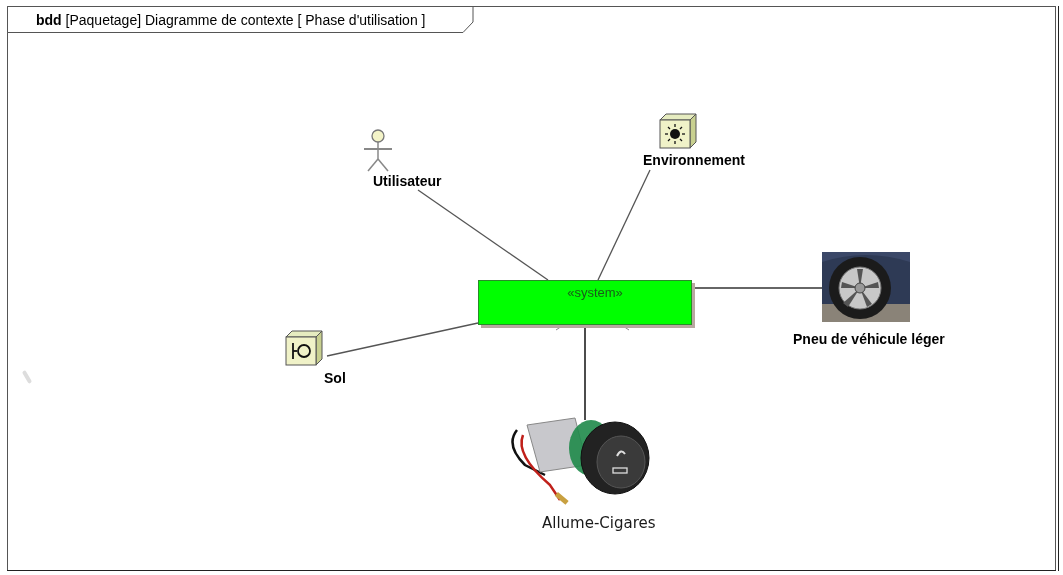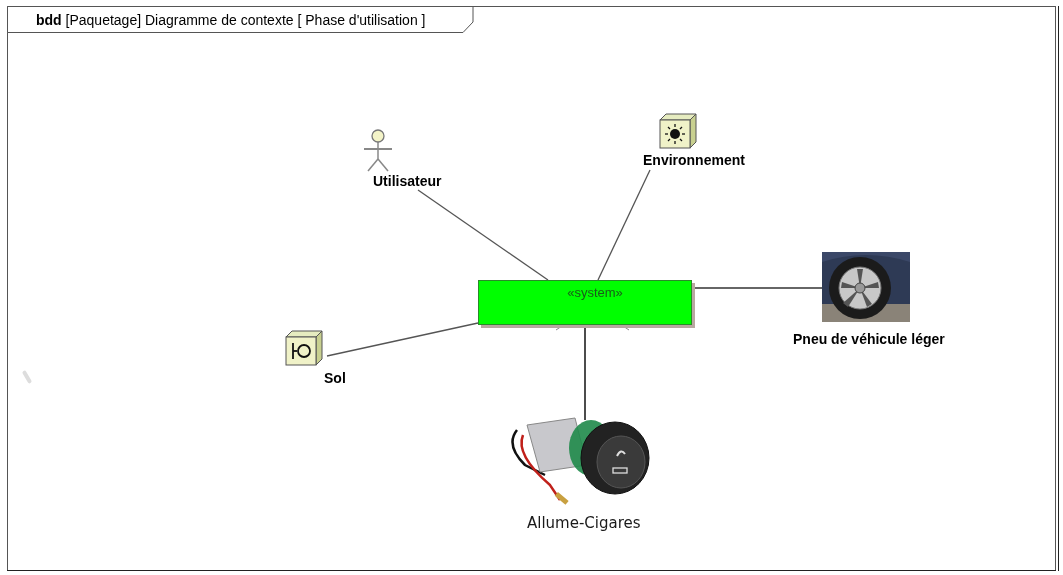--- a/index.html
+++ b/index.html
@@ -113,15 +113,15 @@
   <path d="M12 20 Q0 35 20 55 L40 65" fill="none" stroke="#111" stroke-width="2.5"></path>
   <path d="M18 25 Q10 45 45 75 L55 90" fill="none" stroke="#c0201a" stroke-width="2.5"></path>
   <rect x="50" y="86" width="14" height="5" fill="#c8a040" transform="rotate(40 57 88)"></rect>
   <path d="M22 15 L70 8 L82 55 L35 62 Z" fill="#c8c8cc" stroke="#888" stroke-width="1"></path>
   <ellipse cx="86" cy="38" rx="22" ry="28" fill="#1f8a4a" opacity="0.9"></ellipse>
   <ellipse cx="110" cy="48" rx="34" ry="36" fill="#222" stroke="#111"></ellipse>
   <ellipse cx="116" cy="52" rx="24" ry="26" fill="#3a3a3a" stroke="#555"></ellipse>
   <path d="M112 46 Q116 38 120 44" fill="none" stroke="#ddd" stroke-width="2"></path>
   <rect x="108" y="58" width="14" height="5" fill="none" stroke="#ddd" stroke-width="1.3"></rect>
 </svg>
-<div class="caption" style="left:527px;top:514px;">Allume-Cigares</div>
+<div class="caption" style="left:542px;top:514px;">Allume-Cigares</div>
 
 <div class="smudge"></div>
 
 </body></html>

